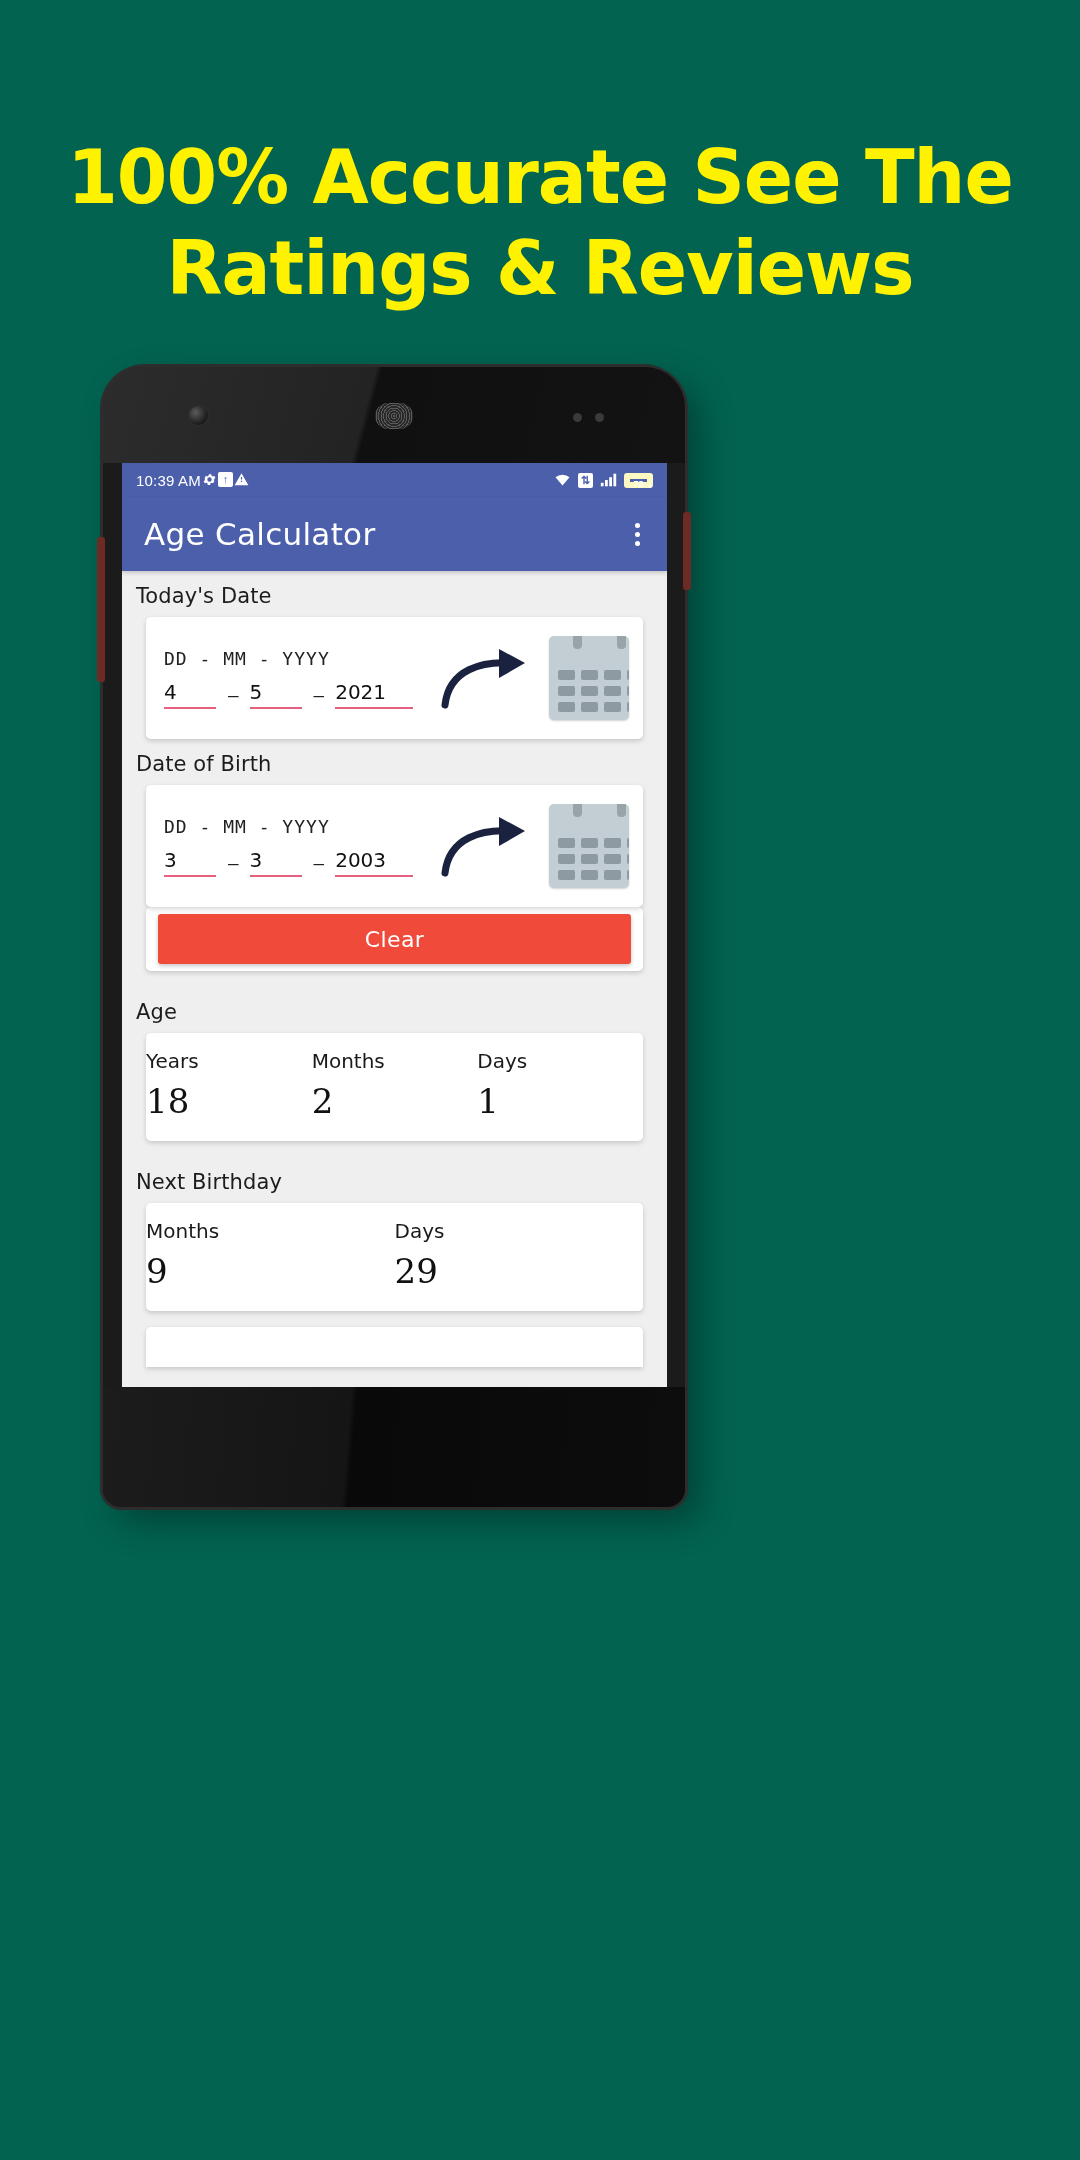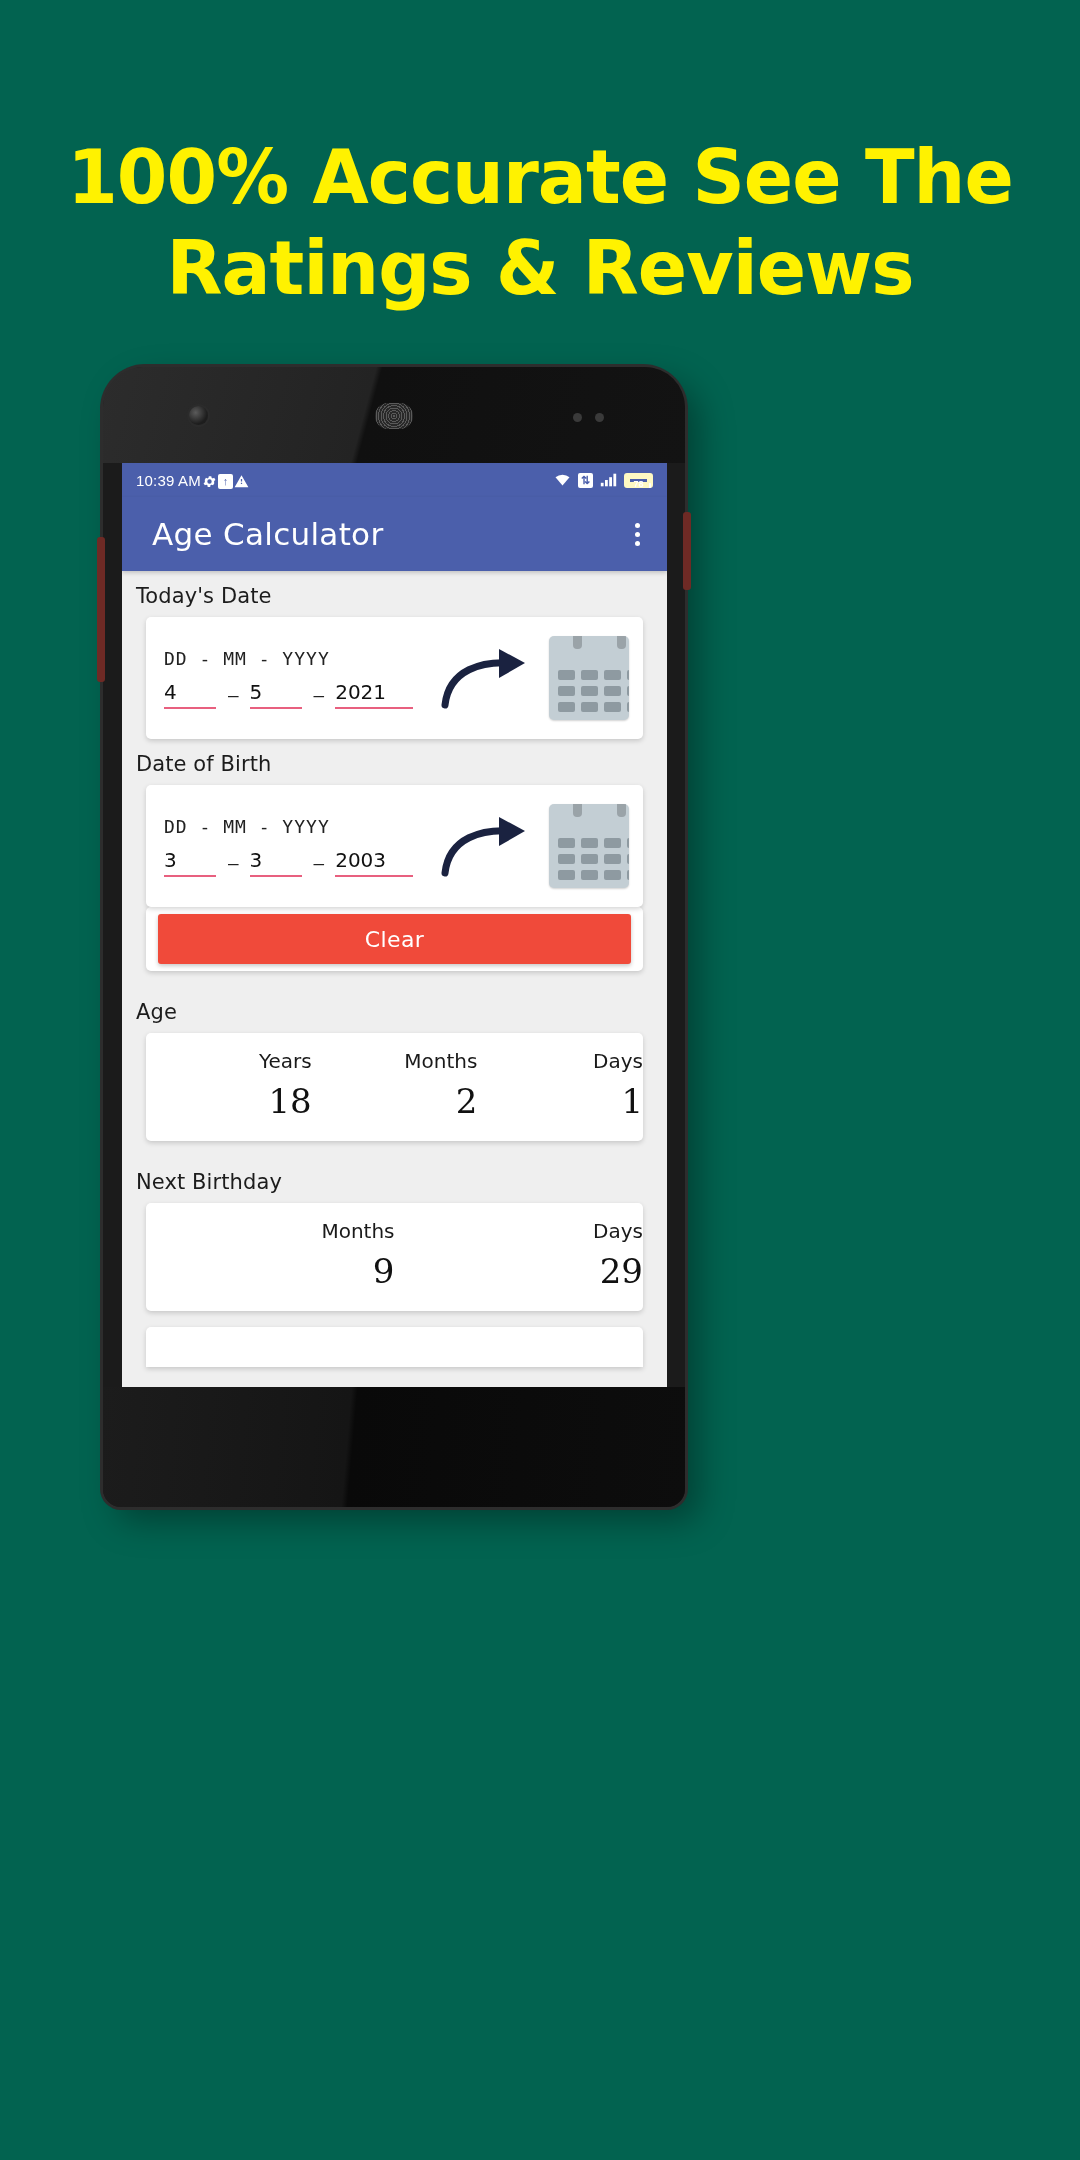--- a/index.html
+++ b/index.html
@@ -113,21 +113,21 @@
 
   
   .statusbar {
     height: 34px;
     background: #4b5fab;
     display: flex;
     align-items: center;
     padding: 0 14px;
     color: #ffffff;
   }
-  .sb-left { display: flex; align-items: flex-end; gap: 1px; }
+  .sb-left { display: flex; align-items: flex-start; gap: 1px; }
   .sb-time { font-size: 15px; letter-spacing: .2px; }
   .sb-right { margin-left: auto; display: flex; align-items: center; gap: 7px; }
   .sb-ico { display: inline-flex; align-items: center; }
   .sq-ico {
     width: 15px; height: 15px;
     background: #fff;
     border-radius: 2px;
     color: #4b5fab;
     font-size: 11px;
     line-height: 15px;
@@ -150,21 +150,21 @@
     position: absolute; right: -4px; top: 4px;
     width: 2px; height: 5px; background:#fff; border-radius: 0 1px 1px 0;
   }
 
   
   .appbar {
     height: 74px;
     background: #4b5fab;
     display: flex;
     align-items: center;
-    padding: 0 16px 0 30px;
+    padding: 0 16px 0 22px;
     box-shadow: 0 2px 4px rgba(0,0,0,.18);
     position: relative;
     z-index: 3;
   }
   .appbar-title {
     color: #fff;
     font-size: 31px;
     font-weight: 400;
     letter-spacing: .3px;
     font-family: "DejaVu Sans", sans-serif;
@@ -278,21 +278,21 @@
     letter-spacing: .4px;
     cursor: pointer;
     box-shadow: 0 2px 4px rgba(0,0,0,.22);
   }
 
   
   .result-card {
     display: flex;
     padding: 16px 0 20px 0;
   }
-  .rcol { flex: 1; text-align: right; }
+  .rcol { flex: 1; text-align: left; }
   .rcol-label {
     font-size: 20px;
     color: #1a1a1a;
     font-family: "DejaVu Sans", sans-serif;
     margin-bottom: 8px;
   }
   .rcol-value {
     font-size: 34px;
     color: #111;
     font-family: "DejaVu Serif", serif;

